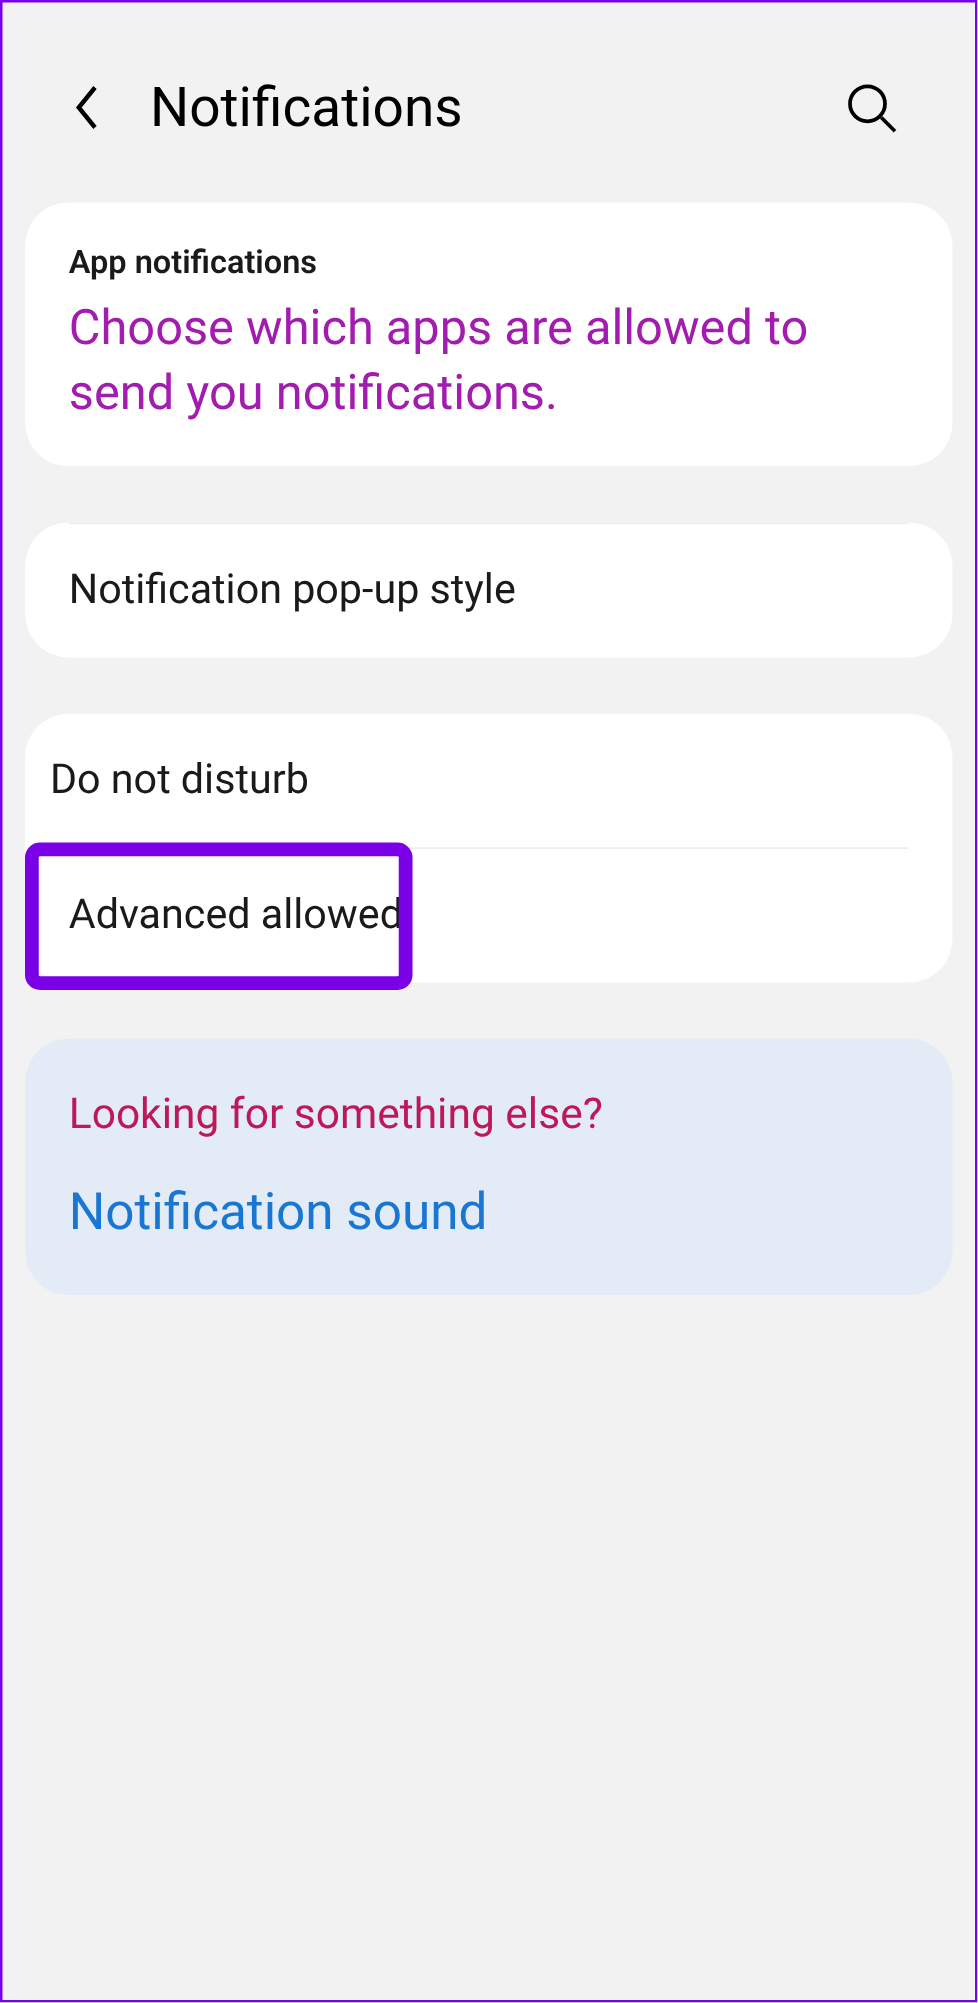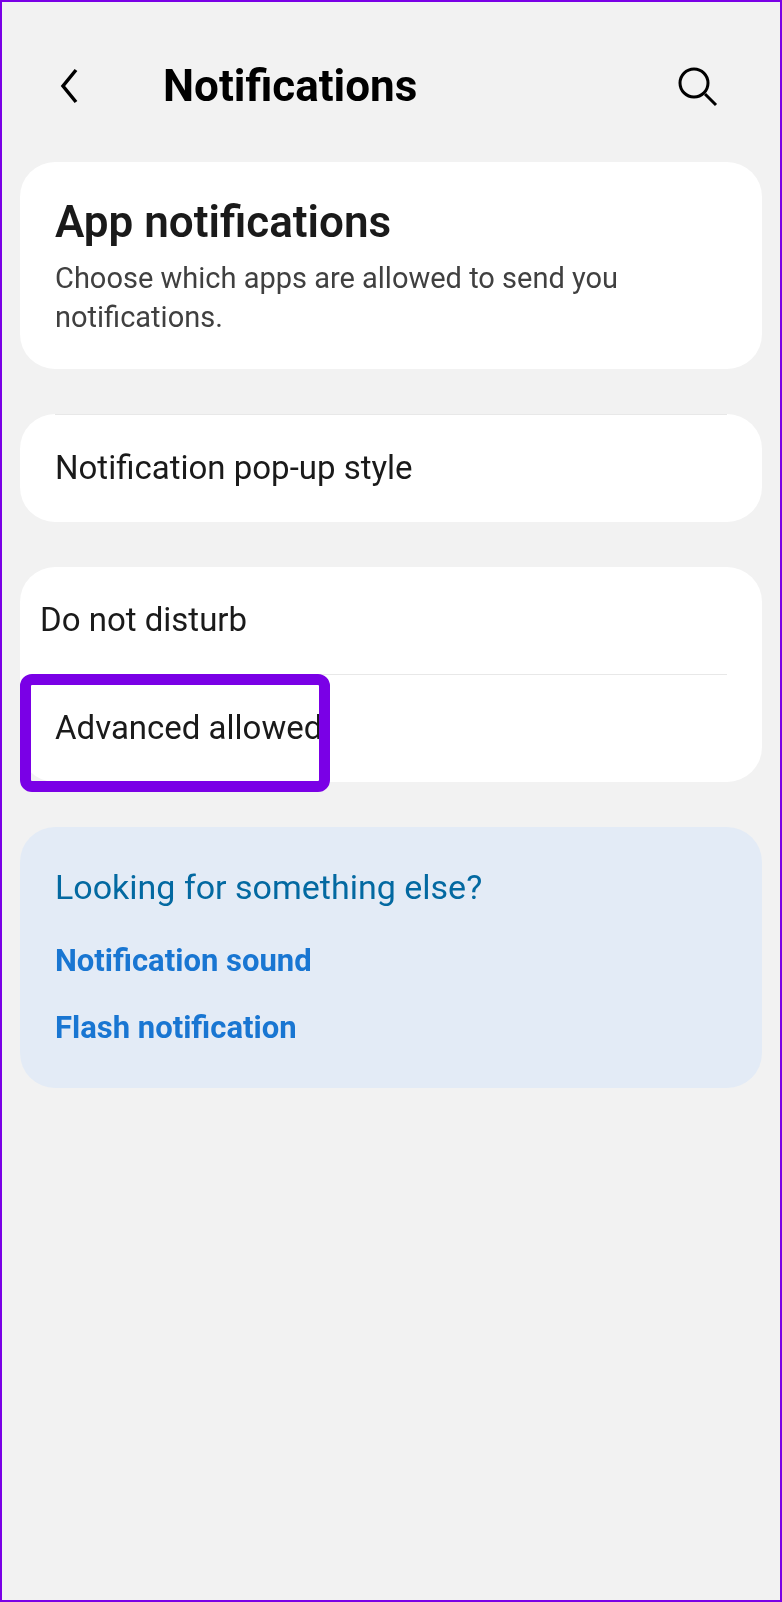--- a/index.html
+++ b/index.html
@@ -27,24 +27,23 @@
       align-items: center;
       justify-content: center;
       cursor: pointer;
     }
     .back-btn svg {
       width: 24px;
       height: 38px;
     }
     .title {
       font-size: 44px;
-      font-weight: 700;
+      font-weight: 400;
       color: #000;
       flex: 1;
-      margin-left: 43px;
     }
     .search-btn {
       width: 50px;
       height: 50px;
       display: flex;
       align-items: center;
       justify-content: center;
       cursor: pointer;
       margin-right: 20px;
     }
@@ -65,25 +64,25 @@
       padding: 32px 35px;
       cursor: pointer;
     }
     .item-title {
       font-size: 33px;
       color: #1a1a1a;
       line-height: 1.3;
     }
     .item-title-bold {
       font-weight: 600;
-      font-size: 44px;
+      font-size: 26px;
     }
     .item-subtitle {
-      font-size: 29px;
-      color: #404040;
+      font-size: 39px;
+      color: #a21caf;
       margin-top: 8px;
       line-height: 1.35;
     }
     .divider {
       height: 1px;
       background: #e8e8e8;
       margin: 0 35px;
     }
     .highlight-box {
       border: 11px solid #7a00e6;
@@ -93,26 +92,26 @@
       top: 674px;
       width: 310px;
       height: 118px;
       pointer-events: none;
     }
     .blue-card {
       padding: 40px 35px 42px 35px;
     }
     .blue-title {
       font-size: 34px;
-      color: #0369a1;
+      color: #be185d;
       margin-bottom: 35px;
     }
     .link {
-      font-size: 31px;
-      font-weight: 700;
+      font-size: 41px;
+      font-weight: 400;
       color: #1976d2;
       cursor: pointer;
       margin-bottom: 30px;
     }
     .link:last-child {
       margin-bottom: 0;
     }
     .card-first {
       margin-top: 0;
     }
@@ -169,16 +168,15 @@
   <div class="item">
     <div class="item-title">Advanced allowed</div>
   </div>
 </div>
 
 <div class="highlight-box"></div>
 
 <div class="card card-blue blue-card">
   <div class="blue-title">Looking for something else?</div>
   <div class="link">Notification sound</div>
-  <div class="link">Flash notification</div>
 </div>
 
 <div class="outer-border"></div>
 
 </body></html>

